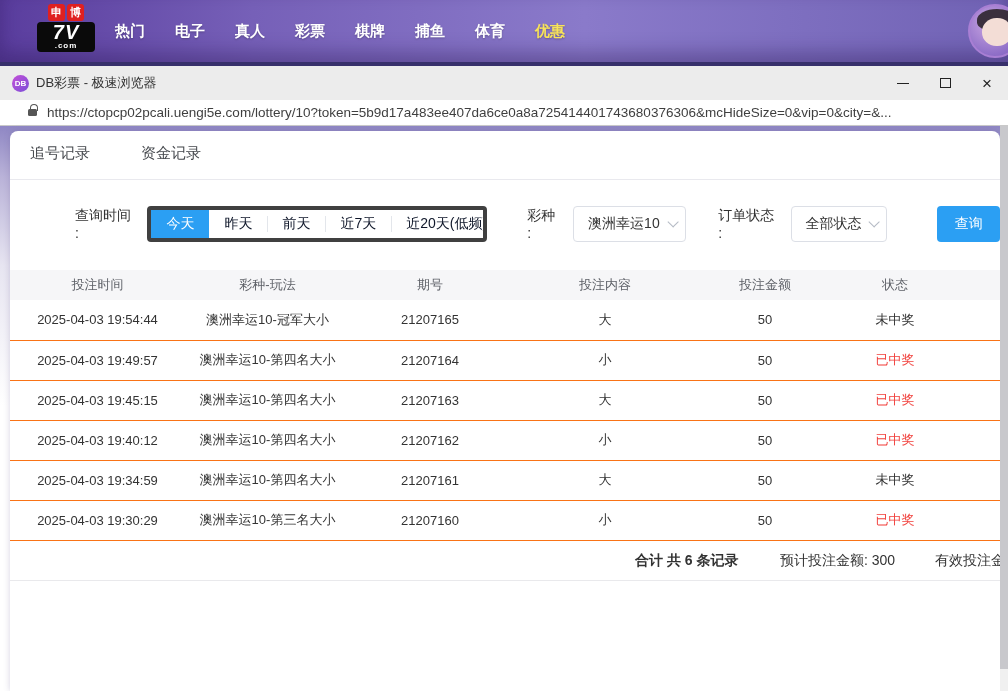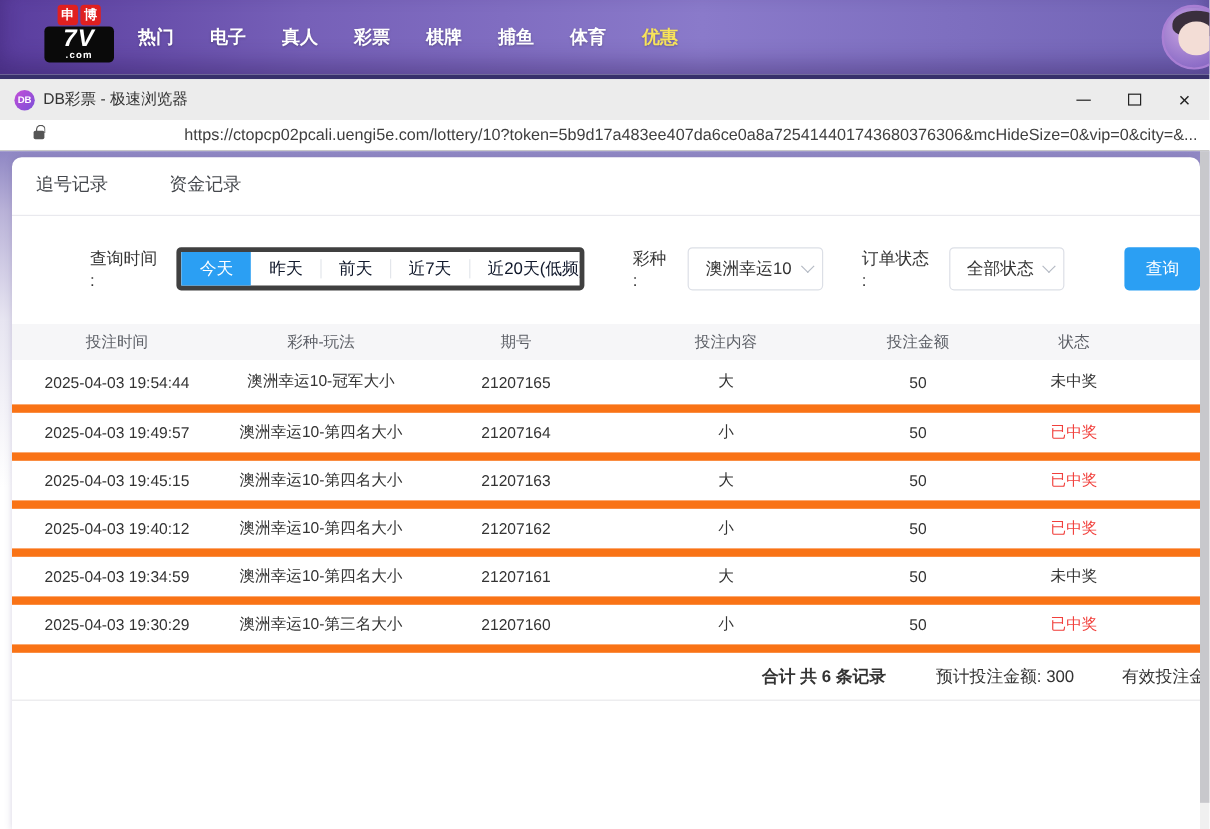--- a/index.html
+++ b/index.html
@@ -40,21 +40,21 @@
     background:linear-gradient(135deg,#c44fd8,#7a4fd8); color:#fff; font-size:8px; font-weight:bold;
     display:flex; align-items:center; justify-content:center; }
   .win-title { font-size:13px; color:#333; }
   .win-controls { position:absolute; right:0; top:0; height:34px; display:flex; }
   .win-btn { width:42px; height:34px; display:flex; align-items:center; justify-content:center;
     cursor:pointer; color:#222; }
   .ic-min { width:12px; height:0; border-bottom:1.5px solid #222; display:block; }
   .ic-max { width:11px; height:10px; border:1.5px solid #222; display:block; }
   .ic-close { font-size:17px; line-height:1; }
   .urlbar { position:absolute; top:100px; left:0; width:1008px; height:26px; background:#fff;
-    border-bottom:1px solid #c9c9c9; display:flex; align-items:center; padding:0 10px 0 28px;text-align:right; }
+    border-bottom:1px solid #c9c9c9; display:flex; align-items:center; padding:0 10px 0 28px; }
   .lock { position:relative; width:9px; height:7px; background:#555; border-radius:1.5px;
     margin-right:10px; flex:none; }
   .lock::before { content:""; position:absolute; left:1.5px; top:-5px; width:6px; height:6px;
     border:1.5px solid #555; border-bottom:none; border-radius:4px 4px 0 0; }
   .url-text { font-size:13.5px; color:#3f3f3f; white-space:nowrap; overflow:hidden; width:100%; }
 
   
   .page { position:absolute; top:126px; left:0; width:1008px; height:565px;
     background:linear-gradient(180deg,#8f87c4 0px,#b9b2d8 50px,#e7e5f1 140px,#ffffff 280px); }
   .card { position:absolute; top:5px; left:10px; right:8px; bottom:0; background:#fff;
@@ -95,21 +95,21 @@
 
   
   .bet-table { width:990px; border-collapse:collapse; table-layout:fixed; margin-top:28px; }
   .bet-table col:nth-child(1){width:175px;} .bet-table col:nth-child(2){width:165px;}
   .bet-table col:nth-child(3){width:160px;} .bet-table col:nth-child(4){width:190px;}
   .bet-table col:nth-child(5){width:130px;} .bet-table col:nth-child(6){width:130px;}
   .bet-table col:nth-child(7){width:40px;}
   .bet-table th { background:#f6f6f8; height:30px; font-size:13px; font-weight:normal;
     color:#5c5f66; text-align:center; }
   .bet-table td { height:40px; font-size:13px; color:#333; text-align:center;
-    border-bottom:7px solid #f97316; white-space:nowrap; }
+    border-bottom:1px solid #f97316; white-space:nowrap; }
   td.won { color:#f1403c; }
 
   
   .summary { position:relative; height:40px; border-bottom:1px solid #e9e9ec; }
   .sum-item { position:absolute; top:0; height:40px; display:flex; align-items:center;
     font-size:14px; color:#333; white-space:nowrap; }
   .sum-total { left:625px;font-weight:bold; } .sum-expected { left:770px; } .sum-valid { left:925px; }
 </style>
 </head>
 <body>

